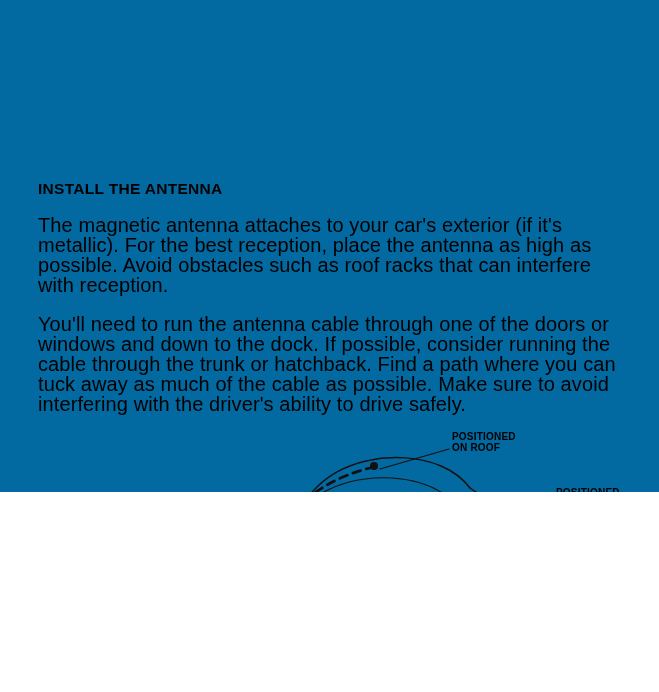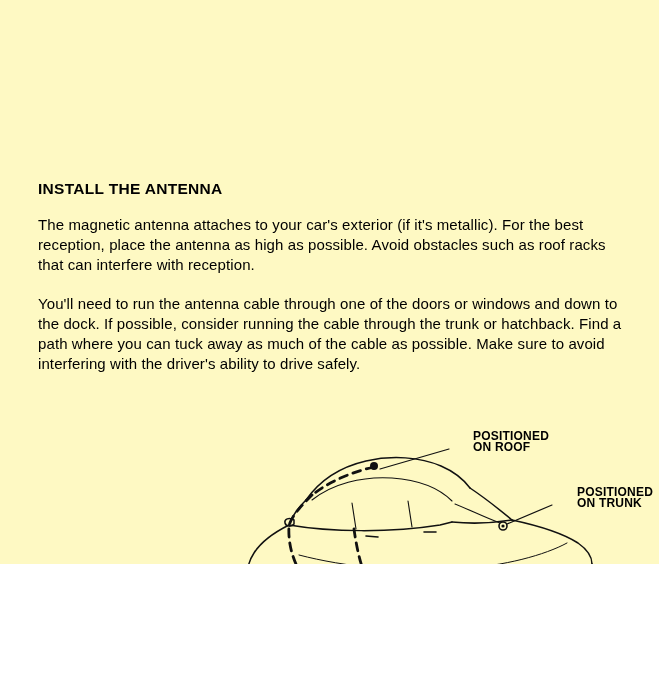--- a/index.html
+++ b/index.html
@@ -1,58 +1,57 @@
 <!DOCTYPE html>
 <html><head>
 <meta charset="utf-8">
 <style>
   html,body{margin:0;padding:0;background:#ffffff;}
   .page{
     position:relative;
     width:659px;
-    height:564px;
-    background:#fef9c3;
+    height:492px;
+    background:#0369a1;
     font-family:"Liberation Sans", sans-serif;
     color:#000000;
     overflow:hidden;
   }
   .content{
     position:absolute;
     left:38px;
     top:180px;
     width:588px;
   }
   .doc-title{
     font-size:15.5px;
     font-weight:bold;
     letter-spacing:.3px;
     margin:0 0 17px 0;
   }
   .para{
-    font-size:15px;
+    font-size:20px;
     line-height:20px;
     letter-spacing:.1px;
     margin:0 0 19px 0;
   }
   .illustration{
     position:absolute;
     left:0;
     top:425px;
     width:659px;
     height:267px;
   }
   .illustration svg{position:absolute;left:0;top:0;}
   .callout{
     position:absolute;
-    font-size:12px;
+    font-size:10px;
     font-weight:bold;
     line-height:11px;
     letter-spacing:.2px;
     white-space:nowrap;
-    margin-left:21px;
   }
   .callout span{display:block;}
   .callout-roof{left:452px;top:6px;}
   .callout-trunk{left:556px;top:62px;}
 </style>
 </head>
 <body>
 
 <div class="page">
 

